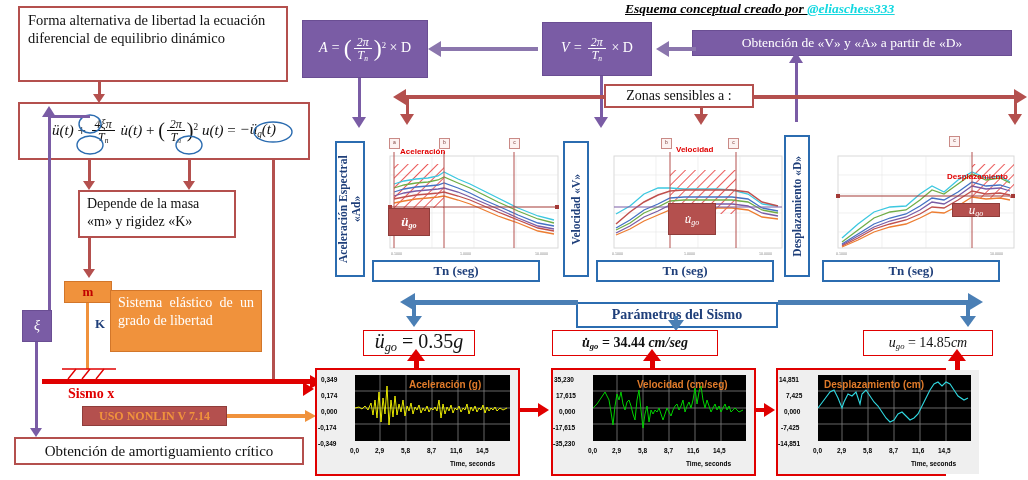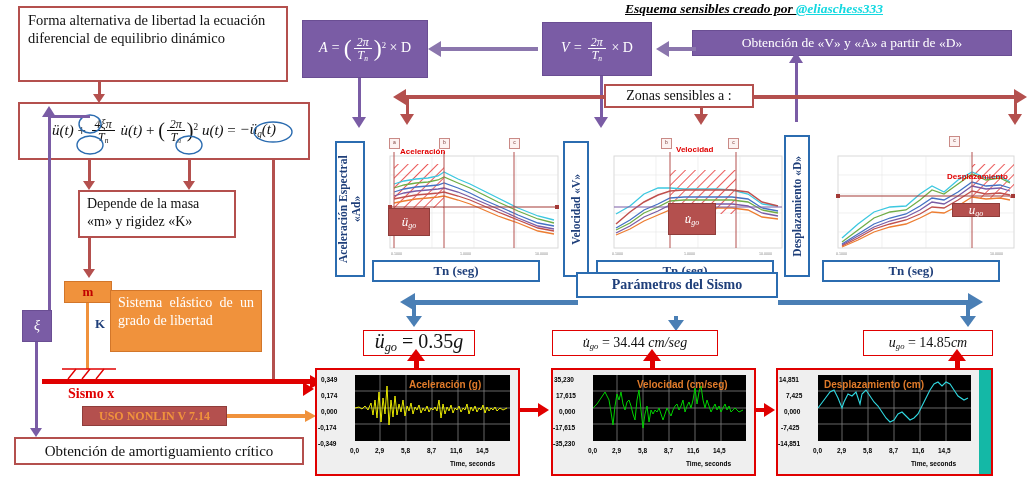--- a/index.html
+++ b/index.html
@@ -29,35 +29,35 @@
   .ln{position:absolute;}
   .ah{position:absolute;width:0;height:0;}
 
   
   .spec{background:#ffffff;}
   .spec svg{display:block;}
   .tick{position:absolute;border:1px solid #c98a86;background:#fdf2f1;
         font-family:"Liberation Sans",sans-serif;font-size:5px;color:#7a3a37;
         text-align:center;line-height:7px;}
 
-  .thplot{background:#14b8a6;border:2px solid #e00000;}
+  .thplot{background:#a16207;border:2px solid #e00000;}
   .thlabel{font-family:"Liberation Sans",sans-serif;font-weight:bold;
            fill:#e07b2a;font-size:10px;}
   .axnum{font-family:"Liberation Sans",sans-serif;font-size:6.5px;
          font-weight:bold;fill:#000;}
 
   .ugo{background:#b4504e;border:1px solid #8f3d3b;color:#ffffff;}
   .redtitle{color:#e00000;font-family:"Liberation Sans",sans-serif;
             font-weight:bold;font-size:8px;text-align:right;}
 </style>
 </head>
 <body>
 
 <div class="abs" style="left:625px;top:1px;width:400px;height:18px;font-weight:bold;font-style:italic;font-size:13.5px;text-decoration:underline;white-space:nowrap;">
-  <span>Esquema  sensibles creado por </span><a style="color:#14d8e0;text-decoration:underline;">@eliaschess333</a>
+  <span>Esquema  conceptual creado por </span><a style="color:#14d8e0;text-decoration:underline;">@eliaschess333</a>
 </div>
 
 <div class="abs box-red" style="left:18px;top:6px;width:270px;height:76px;padding:4px 8px;font-size:14.5px;line-height:1.22;">
   <span>Forma alternativa de libertad la ecuación diferencial de equilibrio dinámico</span>
 </div>
 
 <div class="ln" style="left:98px;top:82px;width:3px;height:14px;background:#b4504e;"></div>
 <div class="ah" style="left:93px;top:94px;border-left:6px solid transparent;border-right:6px solid transparent;border-top:9px solid #b4504e;"></div>
 
 <div class="abs box-red ctr" style="left:18px;top:102px;width:292px;height:58px;">
@@ -228,21 +228,21 @@
     <line x1="142" y1="2" x2="142" y2="98" stroke="#b4504e" stroke-width="1"></line>
     <text x="19" y="105" font-size="3.6" fill="#888" font-family="Liberation Sans, sans-serif">0.1000</text>
     <text x="88" y="105" font-size="3.6" fill="#888" font-family="Liberation Sans, sans-serif">1.0000</text>
     <text x="163" y="105" font-size="3.6" fill="#888" font-family="Liberation Sans, sans-serif">10.0000</text>
   </svg>
 </div>
 <div class="tick" style="left:389px;top:138px;width:9px;height:9px;">a</div>
 <div class="tick" style="left:439px;top:138px;width:9px;height:9px;">b</div>
 <div class="tick" style="left:509px;top:138px;width:9px;height:9px;">c</div>
 <div class="abs redtitle" style="left:400px;top:147px;">Aceleración</div>
-<div class="abs ugo ctr" style="left:388px;top:208px;width:42px;height:28px;">
+<div class="abs ugo ctr" style="left:388px;top:208px;width:42px;height:28px;font-weight:bold;">
   <span class="math" style="font-size:13px;">ü<sub>go</sub></span>
 </div>
 <div class="abs box-blue ctr" style="left:372px;top:260px;width:168px;height:22px;">
   <span style="font-size:13px;">Tn (seg)</span>
 </div>
 
 <div class="abs box-blue ctr" style="left:563px;top:141px;width:26px;height:136px;">
   <span style="writing-mode:vertical-rl;transform:rotate(180deg);font-size:11.5px;">Velocidad «V»</span>
 </div>
 <div class="abs spec" style="left:596px;top:150px;width:190px;height:110px;">
@@ -324,39 +324,39 @@
 </div>
 <div class="tick" style="left:949px;top:136px;width:9px;height:9px;">c</div>
 <div class="abs redtitle" style="left:947px;top:148px;margin-top:24px;">Desplazamiento</div>
 <div class="abs ugo ctr" style="left:952px;top:203px;width:48px;height:14px;">
   <span class="math" style="font-size:13px;">u<sub>go</sub></span>
 </div>
 <div class="abs box-blue ctr" style="left:822px;top:260px;width:178px;height:22px;">
   <span style="font-size:13px;">Tn (seg)</span>
 </div>
 
-<div class="abs box-blue ctr" style="left:576px;top:272px;width:202px;height:26px;font-family:Liberation Serif, serif;">
+<div class="abs box-blue ctr" style="left:576px;top:302px;width:202px;height:26px;font-family:Liberation Serif, serif;">
   <span style="font-size:14px;">Parámetros del Sismo</span>
 </div>
 <div class="ln" style="left:414px;top:300px;width:164px;height:5px;background:#4a7fb5;"></div>
 <div class="ah" style="left:400px;top:293px;border-top:9px solid transparent;border-bottom:9px solid transparent;border-right:15px solid #4a7fb5;"></div>
 <div class="ln" style="left:778px;top:300px;width:192px;height:5px;background:#4a7fb5;"></div>
 <div class="ah" style="left:968px;top:293px;border-top:9px solid transparent;border-bottom:9px solid transparent;border-left:15px solid #4a7fb5;"></div>
 <div class="ln" style="left:412px;top:303px;width:4px;height:16px;background:#4a7fb5;"></div>
 <div class="ah" style="left:406px;top:316px;border-left:8px solid transparent;border-right:8px solid transparent;border-top:11px solid #4a7fb5;"></div>
 <div class="ln" style="left:674px;top:316px;width:4px;height:8px;background:#4a7fb5;"></div>
 <div class="ah" style="left:668px;top:320px;border-left:8px solid transparent;border-right:8px solid transparent;border-top:11px solid #4a7fb5;"></div>
 <div class="ln" style="left:966px;top:303px;width:4px;height:16px;background:#4a7fb5;"></div>
 <div class="ah" style="left:960px;top:316px;border-left:8px solid transparent;border-right:8px solid transparent;border-top:11px solid #4a7fb5;"></div>
 
 <div class="abs box-redthin ctr" style="left:363px;top:330px;width:112px;height:26px;">
   <span class="math" style="font-size:20px;"><span>ü</span><sub>go</sub>&nbsp;<span style="font-style:normal;">= 0.35</span><span>g</span></span>
 </div>
 <div class="abs box-redthin ctr" style="left:552px;top:330px;width:166px;height:26px;">
-  <span class="math" style="font-size:14px;"><span>u̇</span><sub>go</sub>&nbsp;<span style="font-style:normal;">= 34.44</span>&nbsp;<span>cm/seg</span></span>
+  <span class="math" style="font-size:14px;font-weight:bold;"><span>u̇</span><sub>go</sub>&nbsp;<span style="font-style:normal;">= 34.44</span>&nbsp;<span>cm/seg</span></span>
 </div>
 <div class="abs box-redthin ctr" style="left:863px;top:330px;width:130px;height:26px;">
   <span class="math" style="font-size:14px;"><span>u</span><sub>go</sub>&nbsp;<span style="font-style:normal;">= 14.85</span><span>cm</span></span>
 </div>
 
 <div class="ln" style="left:414px;top:356px;width:5px;height:60px;background:#e00000;"></div>
 <div class="ah" style="left:407px;top:349px;border-left:9px solid transparent;border-right:9px solid transparent;border-bottom:12px solid #e00000;"></div>
 <div class="abs" style="left:408px;top:410px;width:16px;height:16px;border-radius:50%;background:#e00000;"></div>
 <div class="ln" style="left:650px;top:356px;width:5px;height:60px;background:#e00000;"></div>
 <div class="ah" style="left:643px;top:349px;border-left:9px solid transparent;border-right:9px solid transparent;border-bottom:12px solid #e00000;"></div>
@@ -420,21 +420,21 @@
     <text class="axnum" x="59" y="83">2,9</text>
     <text class="axnum" x="85" y="83">5,8</text>
     <text class="axnum" x="111" y="83">8,7</text>
     <text class="axnum" x="134" y="83">11,6</text>
     <text class="axnum" x="160" y="83">14,5</text>
     <text class="axnum" x="133" y="96">Time, seconds</text>
     <text class="thlabel" x="84" y="18">Velocidad (cm/seg)</text>
   </svg>
 </div>
 
-<div class="abs thplot" style="left:776px;top:368px;width:217px;height:108px;">
+<div class="abs thplot" style="left:776px;top:368px;width:170px;height:108px;">
   <svg width="201" height="104" viewBox="0 0 201 104">
     <rect x="0" y="0" width="201" height="104" fill="#efefef"></rect>
     <rect x="40" y="5" width="153" height="66" fill="#000000"></rect>
     <g stroke="#808080" stroke-width="0.8">
       <line x1="40" y1="21" x2="193" y2="21"></line>
         <line x1="40" y1="38" x2="193" y2="38"></line>
       <line x1="40" y1="54" x2="193" y2="54"></line>
       <line x1="64" y1="5" x2="64" y2="71"></line>
         <line x1="90" y1="5" x2="90" y2="71"></line>
       <line x1="116" y1="5" x2="116" y2="71"></line>

